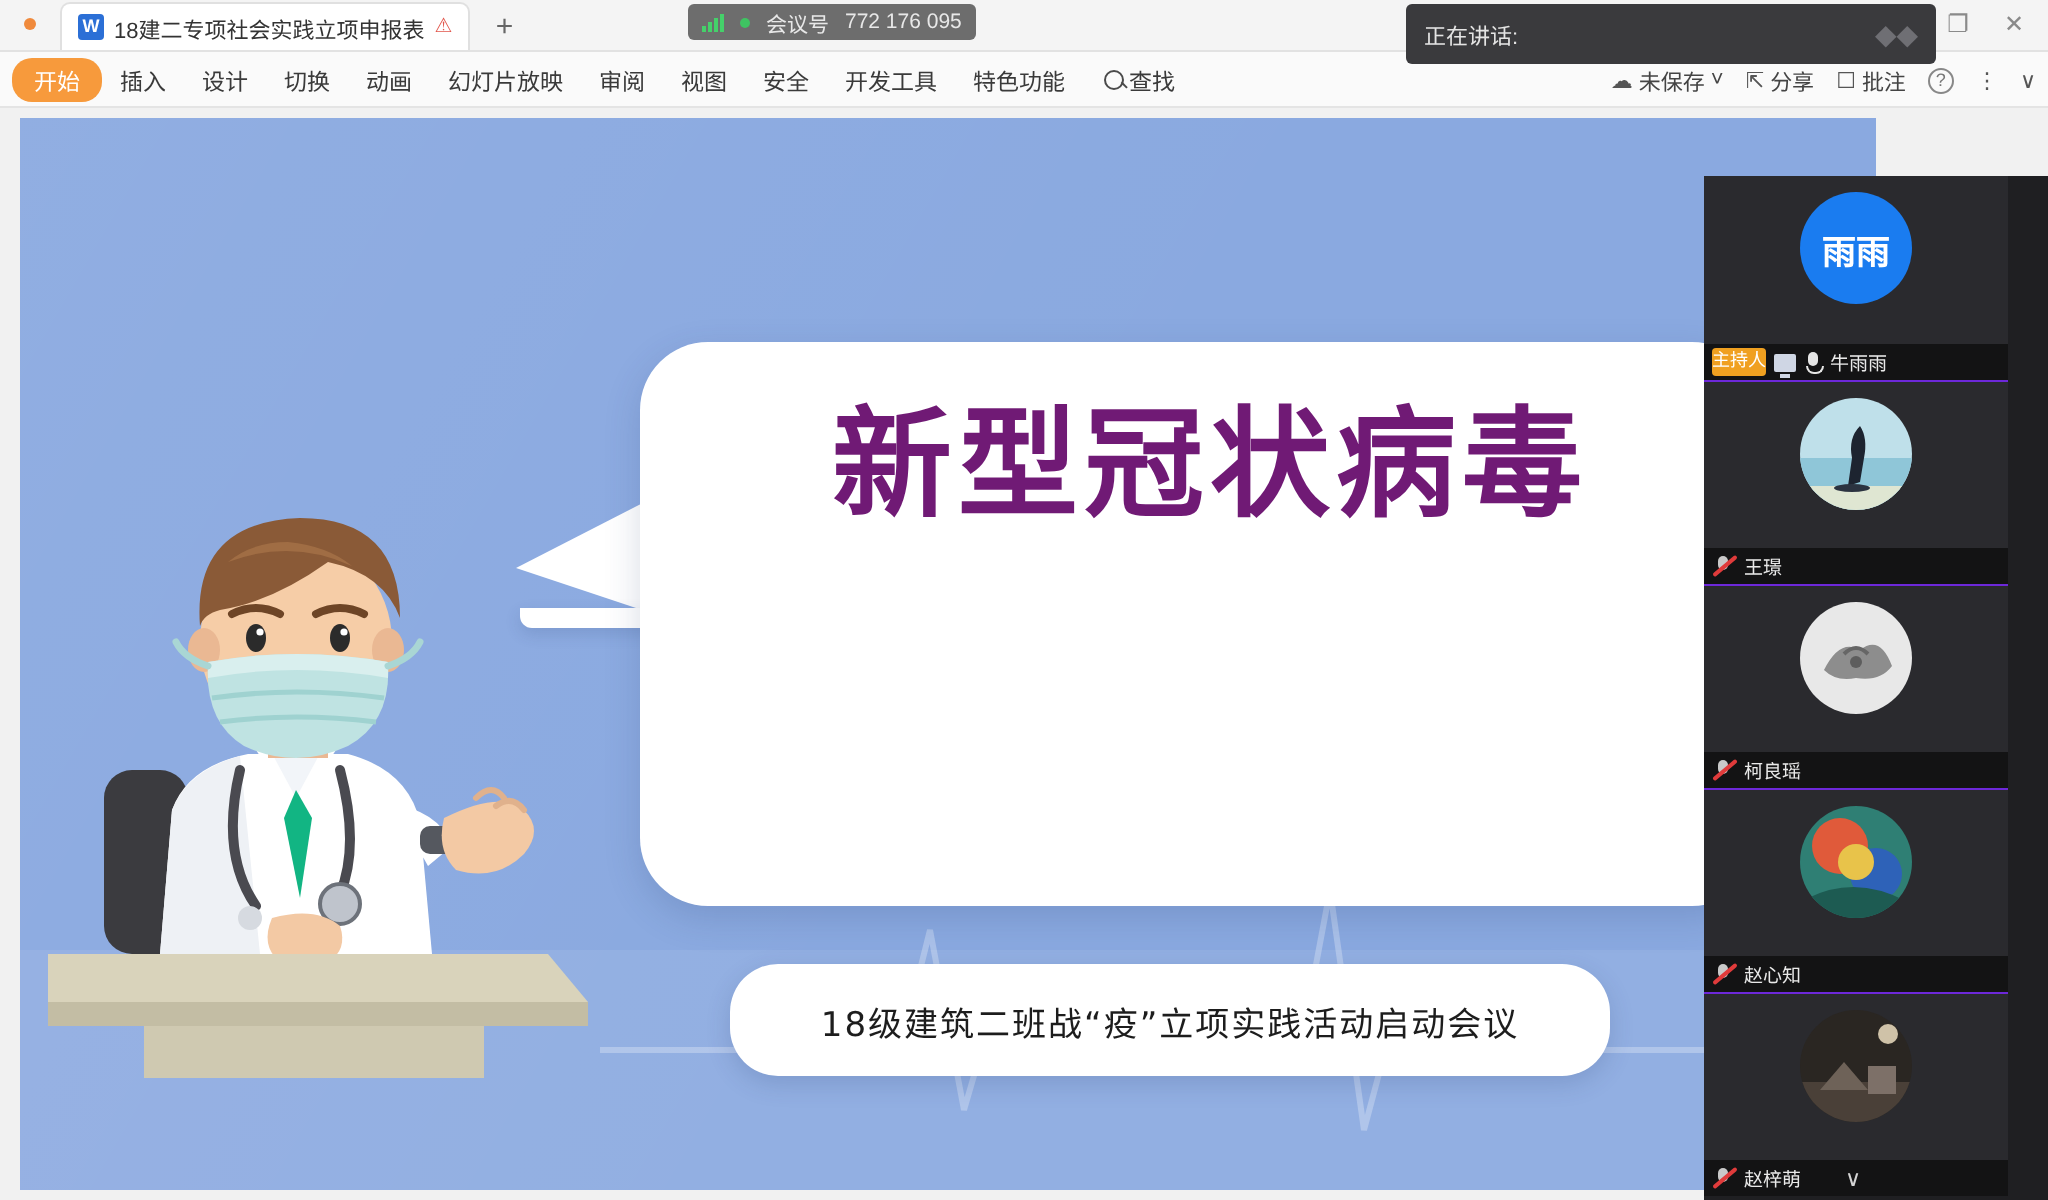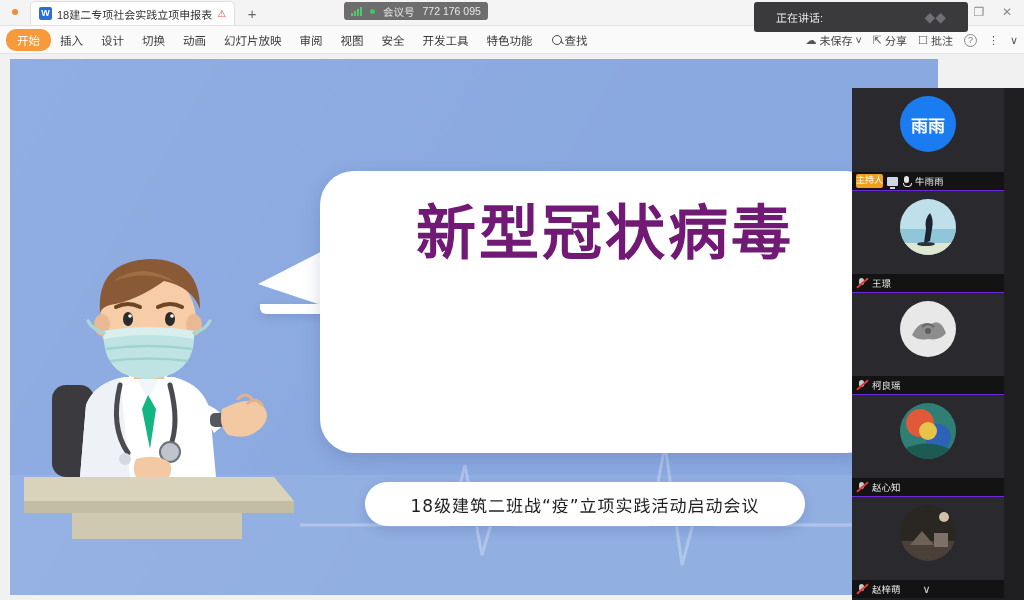--- a/index.html
+++ b/index.html
@@ -135,21 +135,21 @@
     font-family:"DejaVu Sans","Liberation Sans",sans-serif;
     font-size:60px; line-height:1.15; font-weight:700;
     color:#701a75; letter-spacing:3px;
   }
   .ttl2{
     font-family:"DejaVu Sans","Liberation Sans",sans-serif;
     font-size:62px; line-height:1.15; font-weight:700;
     color:#161616; letter-spacing:3px; margin-top:8px;
   }
   .sub-pill{
-    position:absolute; left:355px; top:423px; width:440px; height:44px;
+    position:absolute; left:355px; top:423px; width:440px; height:56px;
     background:#ffffff; border-radius:24px;
     display:flex; align-items:center; justify-content:center;
     box-shadow:0 4px 12px rgba(40,60,110,0.18);
     text-align:right;
   }
   .sub-pill span{
     font-size:17px; color:#1d1d1d; letter-spacing:1px; white-space:nowrap;
     font-family:"DejaVu Sans","Liberation Sans",sans-serif;
   }
 
@@ -227,23 +227,23 @@
     position:absolute; left:3px; top:1px; width:5px; height:7px;
     background:#c9c9c9; border-radius:3px;
   }
   .ic-mic-off::after{
     content:""; position:absolute; left:-1px; top:5px; width:15px; height:2px;
     background:#e03b3b; transform:rotate(-40deg); border-radius:1px;
   }
   .chev-down{ color:#d5d5d5; font-size:11px; margin-left:18px; }
 
   .speaking-bar{
-    position:absolute; right:56px; top:2px; width:214px; height:30px;
+    position:absolute; right:56px; top:2px; width:265px; height:30px;
     background:#3a3a3d; border-radius:3px;
-    display:flex; align-items:center; padding:0 22px;
+    display:flex; align-items:center; padding:0 9px;
   }
   .speaking-label{ color:#e4e4e4; font-size:11px; }
   .speak-glyphs{
     margin-left:auto; display:flex; gap:3px; color:#6f6f74; font-size:14px;
   }
 </style>
 </head>
 <body>
 
 <div id="app">

